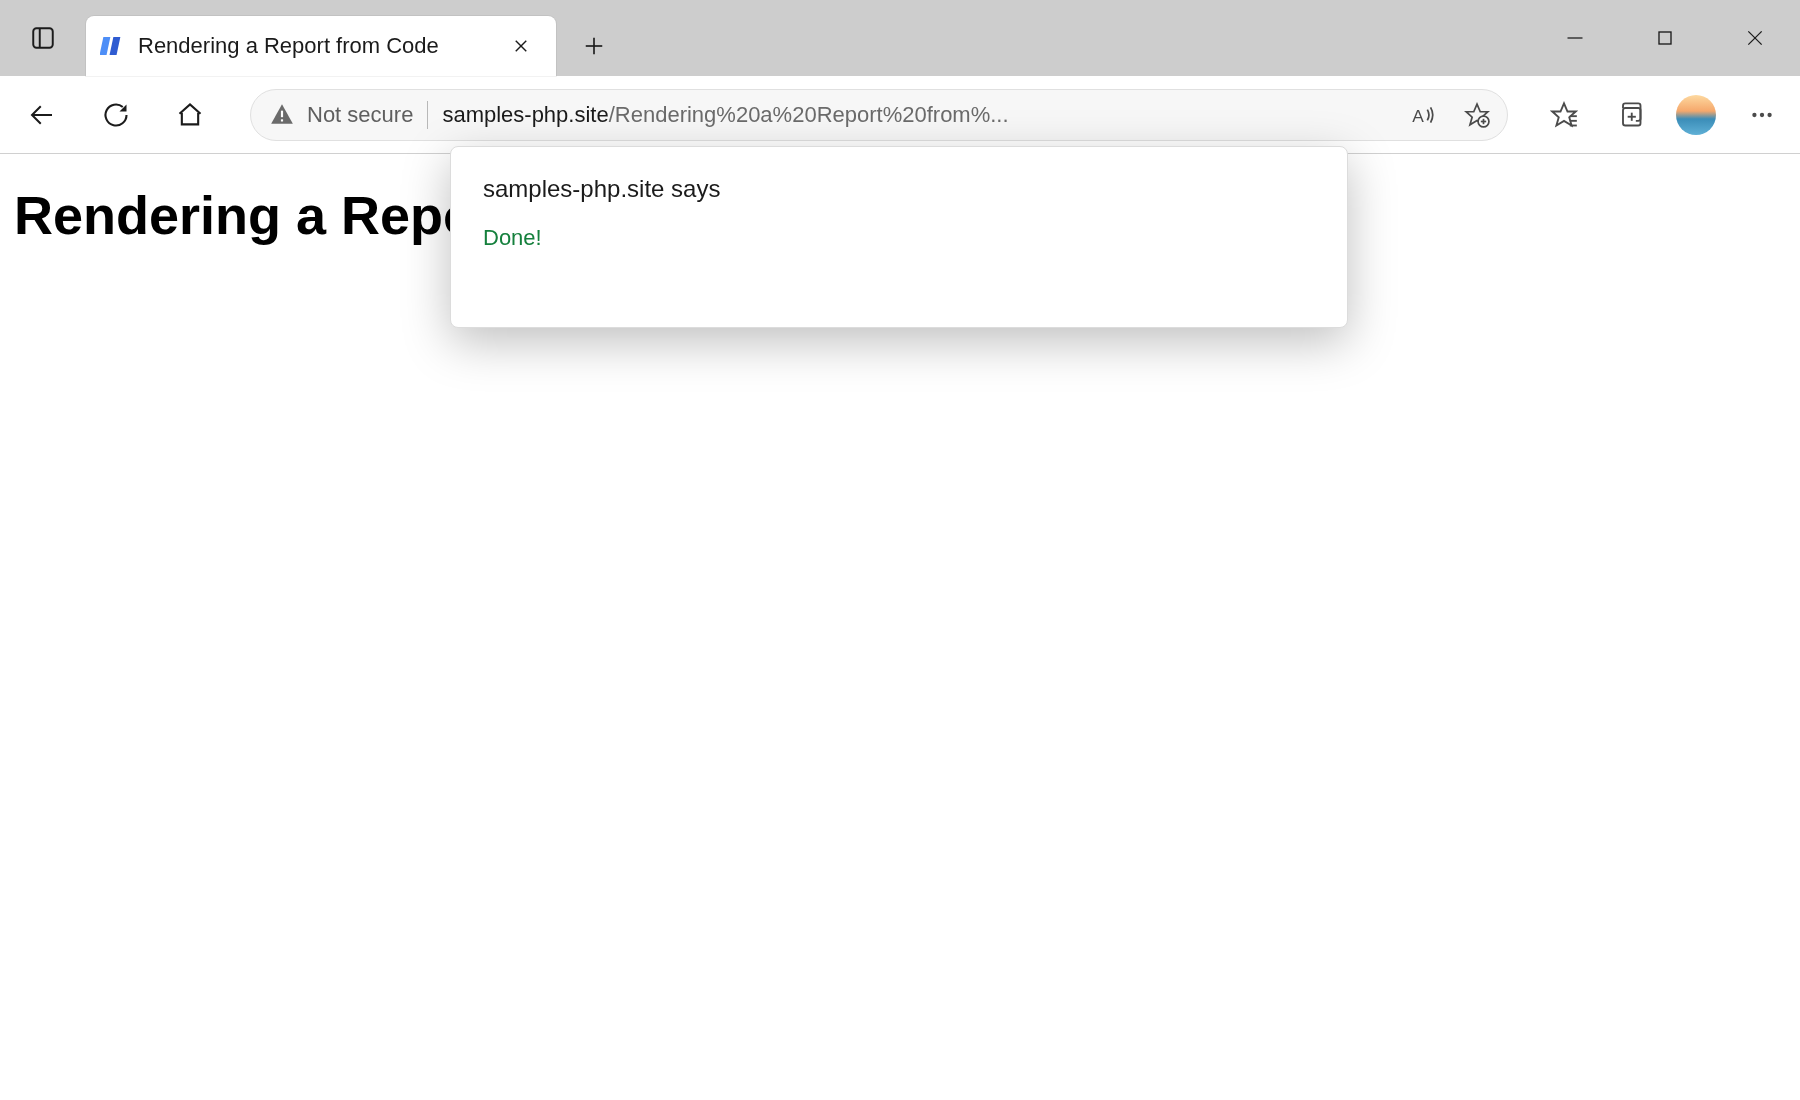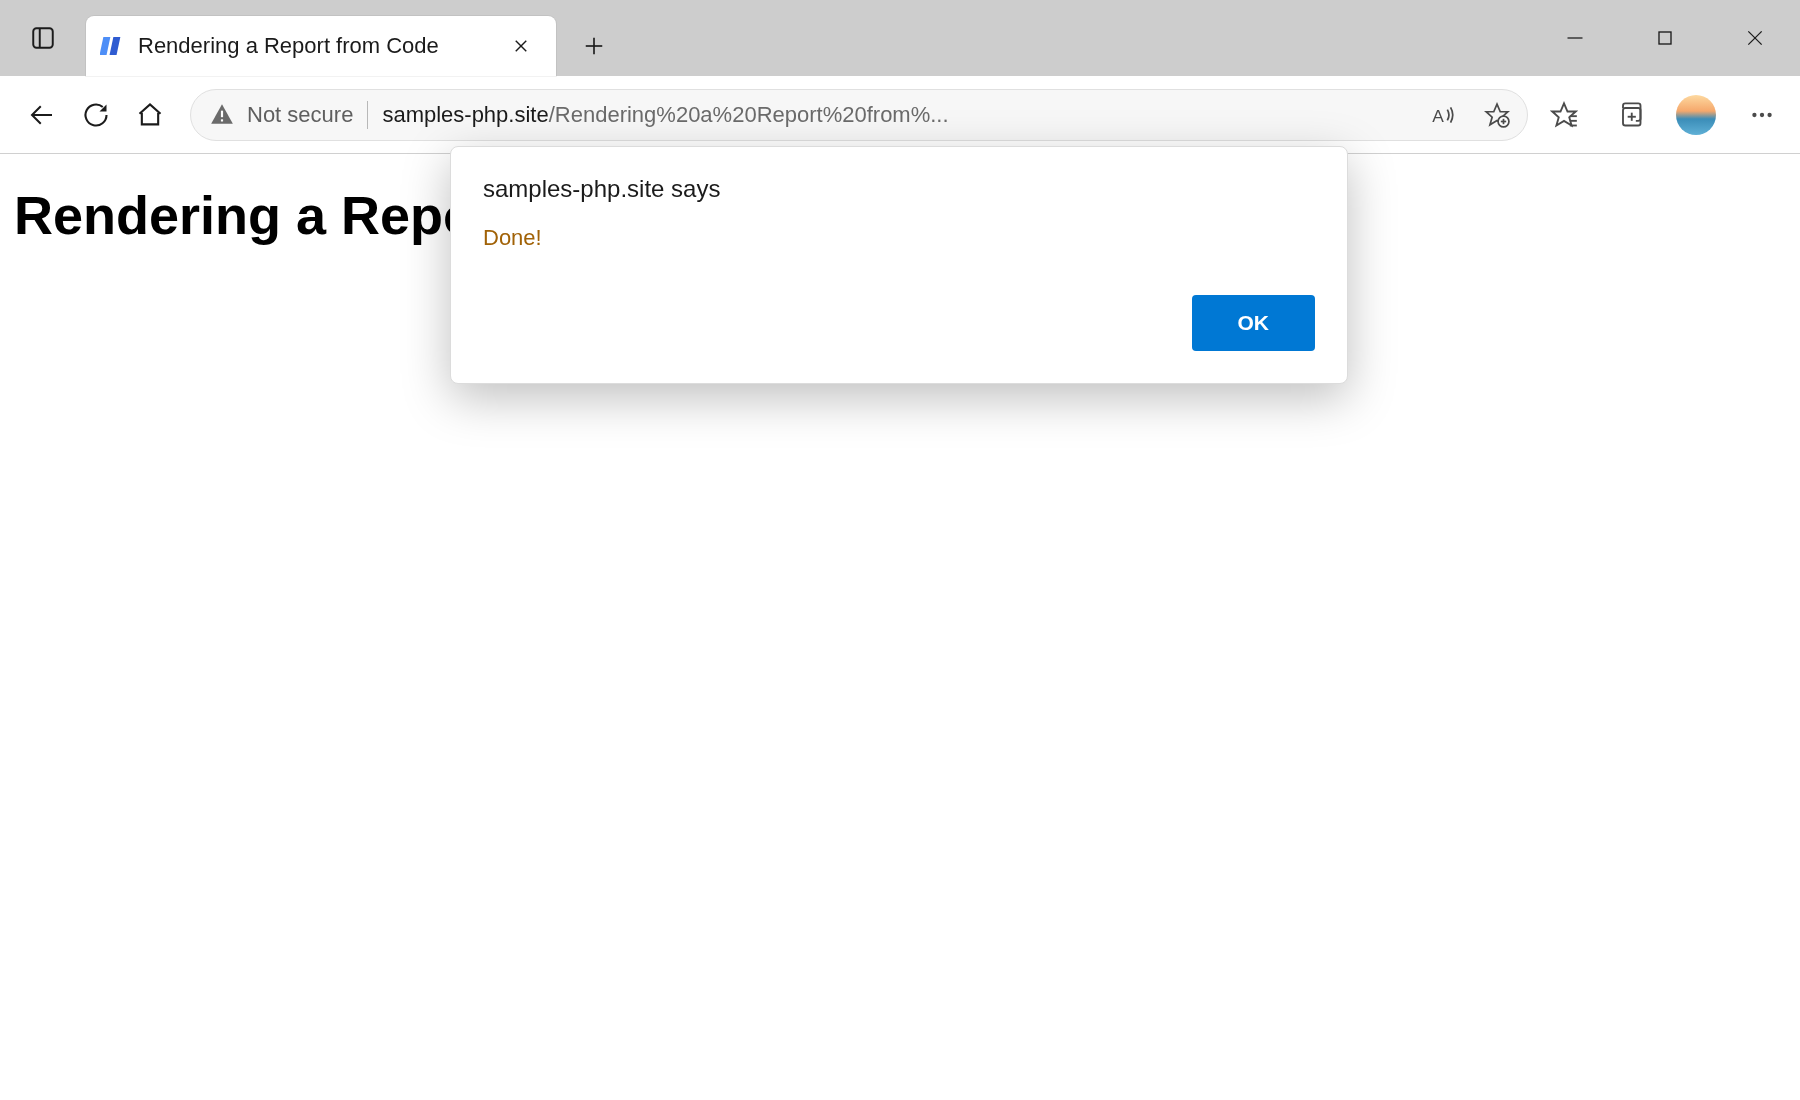--- a/index.html
+++ b/index.html
@@ -95,21 +95,21 @@
       justify-content: center;
     }
     
     .toolbar {
       height: 78px;
       background: #ffffff;
       border-bottom: 1px solid #d0d0d0;
       display: flex;
       align-items: center;
       padding: 0 18px;
-      gap: 6px;
+      gap: 26px;
     }
     .toolbar .nav-btn {
       width: 48px;
       height: 48px;
       display: flex;
       align-items: center;
       justify-content: center;
       border-radius: 6px;
     }
     .address-bar {
@@ -198,21 +198,21 @@
       padding: 28px 32px 32px 32px;
     }
     .alert-title {
       font-size: 24px;
       font-weight: 400;
       color: #1b1b1b;
       margin-bottom: 22px;
     }
     .alert-message {
       font-size: 22px;
-      color: #a16207;
+      color: #15803d;
       margin-bottom: 44px;
     }
     .alert-actions {
       display: flex;
       justify-content: flex-end;
     }
     .alert-ok-btn {
       background: #0078d4;
       color: #ffffff;
       border: none;
@@ -360,16 +360,13 @@
   </div>
 </div>
 
 <div class="page-content">
   <h1 class="page-heading">Rendering a Report from Code</h1>
 </div>
 
 <div class="alert-dialog">
   <div class="alert-title">samples-php.site says</div>
   <div class="alert-message">Done!</div>
-  <div class="alert-actions">
-    <button class="alert-ok-btn">OK</button>
-  </div>
 </div>
 
 </body></html>

